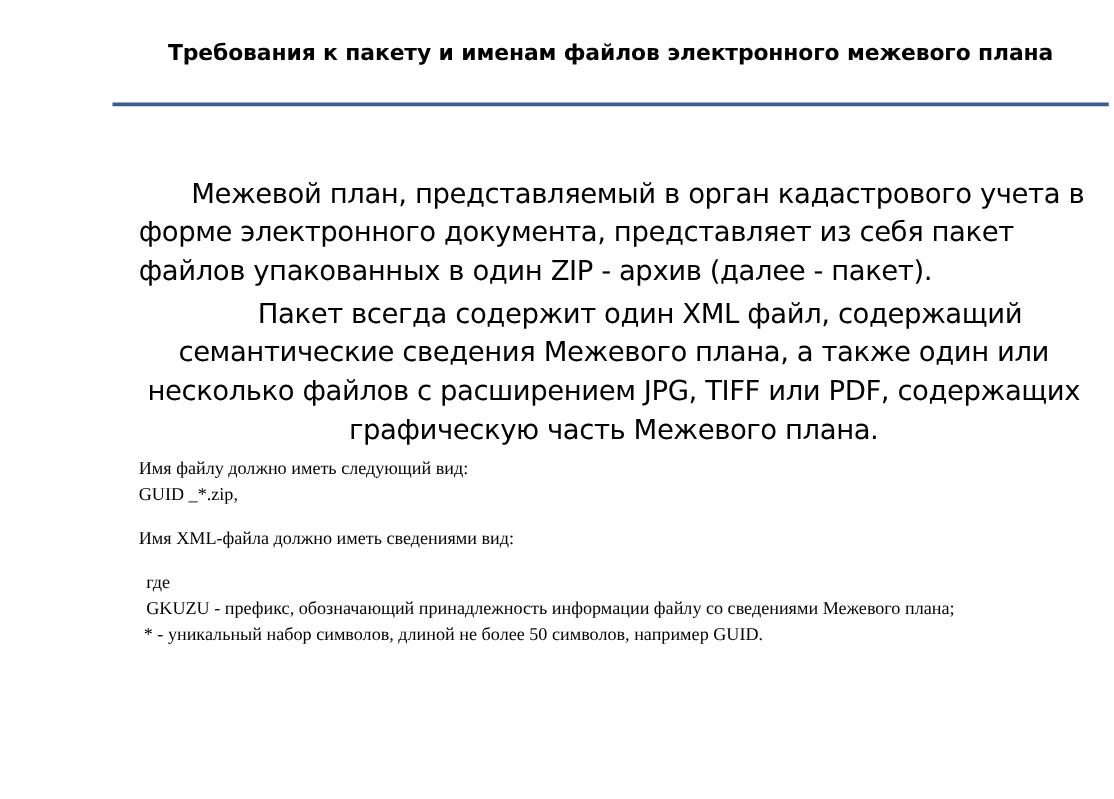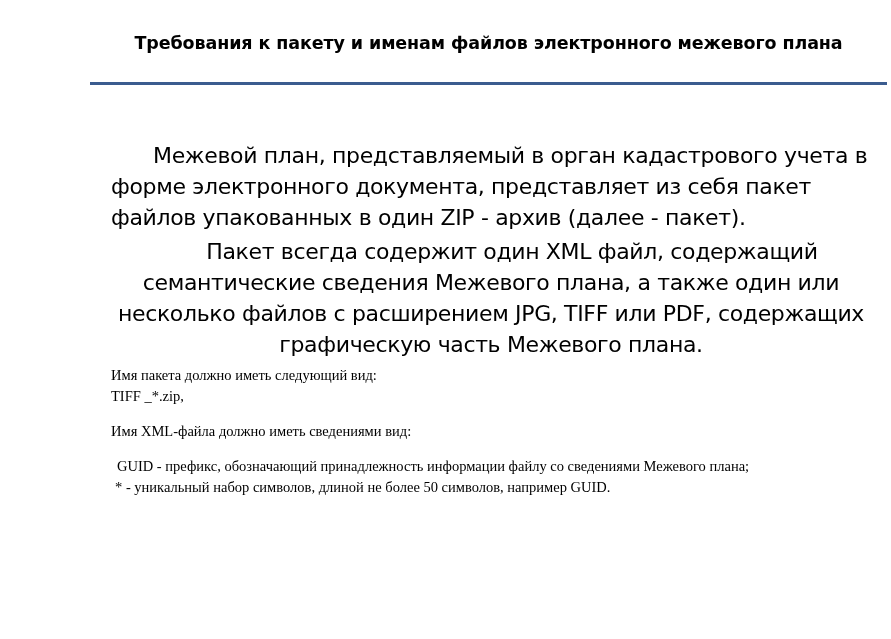--- a/index.html
+++ b/index.html
@@ -96,22 +96,23 @@
   <div class="slide-title">Требования к пакету и именам файлов электронного межевого плана</div>
 
   <div class="title-rule"></div>
 
   <div class="body-block">
     <p class="para-main">Межевой план, представляемый в орган кадастрового учета в форме электронного документа, представляет из себя пакет файлов упакованных в один ZIP - архив (далее - пакет).</p>
     <p class="para-main">Пакет всегда содержит один XML файл, содержащий семантические сведения Межевого плана, а также один или несколько файлов с расширением JPG, TIFF или PDF, содержащих графическую часть Межевого плана.</p>
   </div>
 
   <div class="notes">
-    <p>Имя пакета должно иметь следующий вид:</p>
-    <p>TIFF _*.zip,</p>
+    <p>Имя файлу должно иметь следующий вид:</p>
+    <p>GUID _*.zip,</p>
     <div class="spacer"></div>
     <p>Имя XML-файла должно иметь сведениями вид:</p>
     <div class="spacer"></div>
-    <p class="justify">GUID - префикс, обозначающий принадлежность информации файлу со сведениями Межевого плана;</p>
+    <p class="indented">где</p>
+    <p class="justify">GKUZU - префикс, обозначающий принадлежность информации файлу со сведениями Межевого плана;</p>
     <p class="hang">* - уникальный набор символов, длиной не более 50 символов, например GUID.</p>
   </div>
 
 </div>
 
 </body></html>

